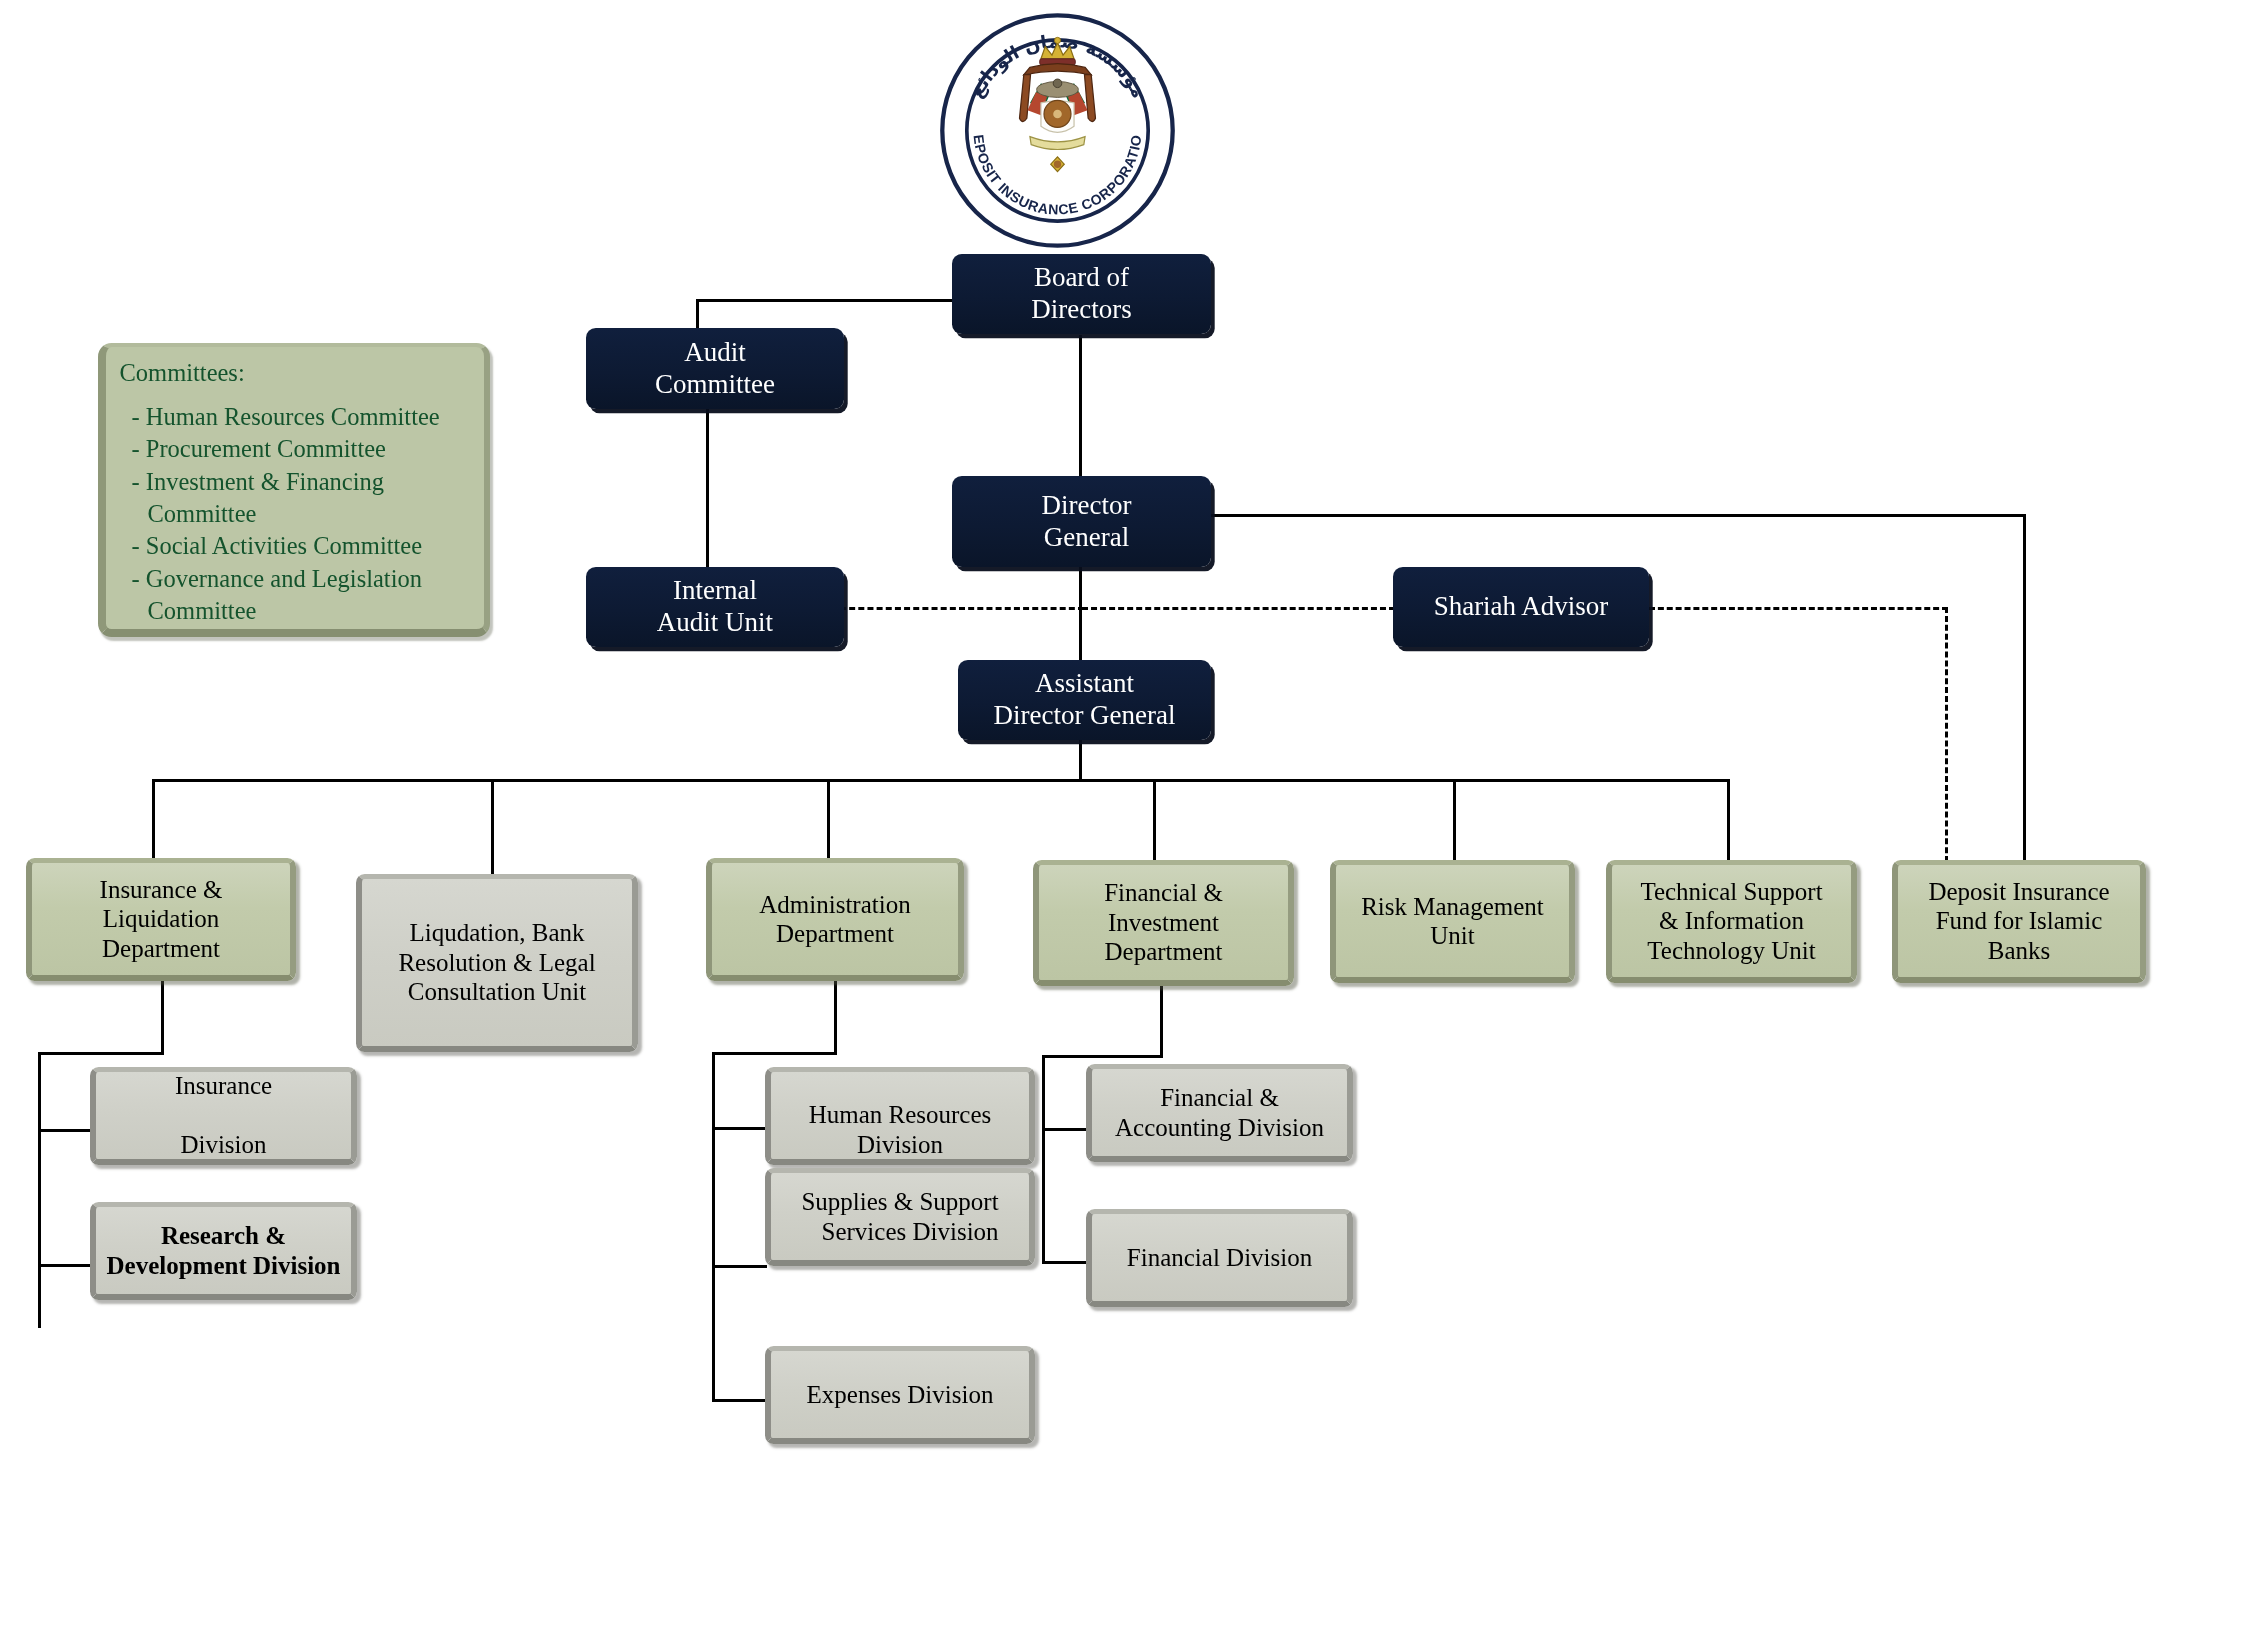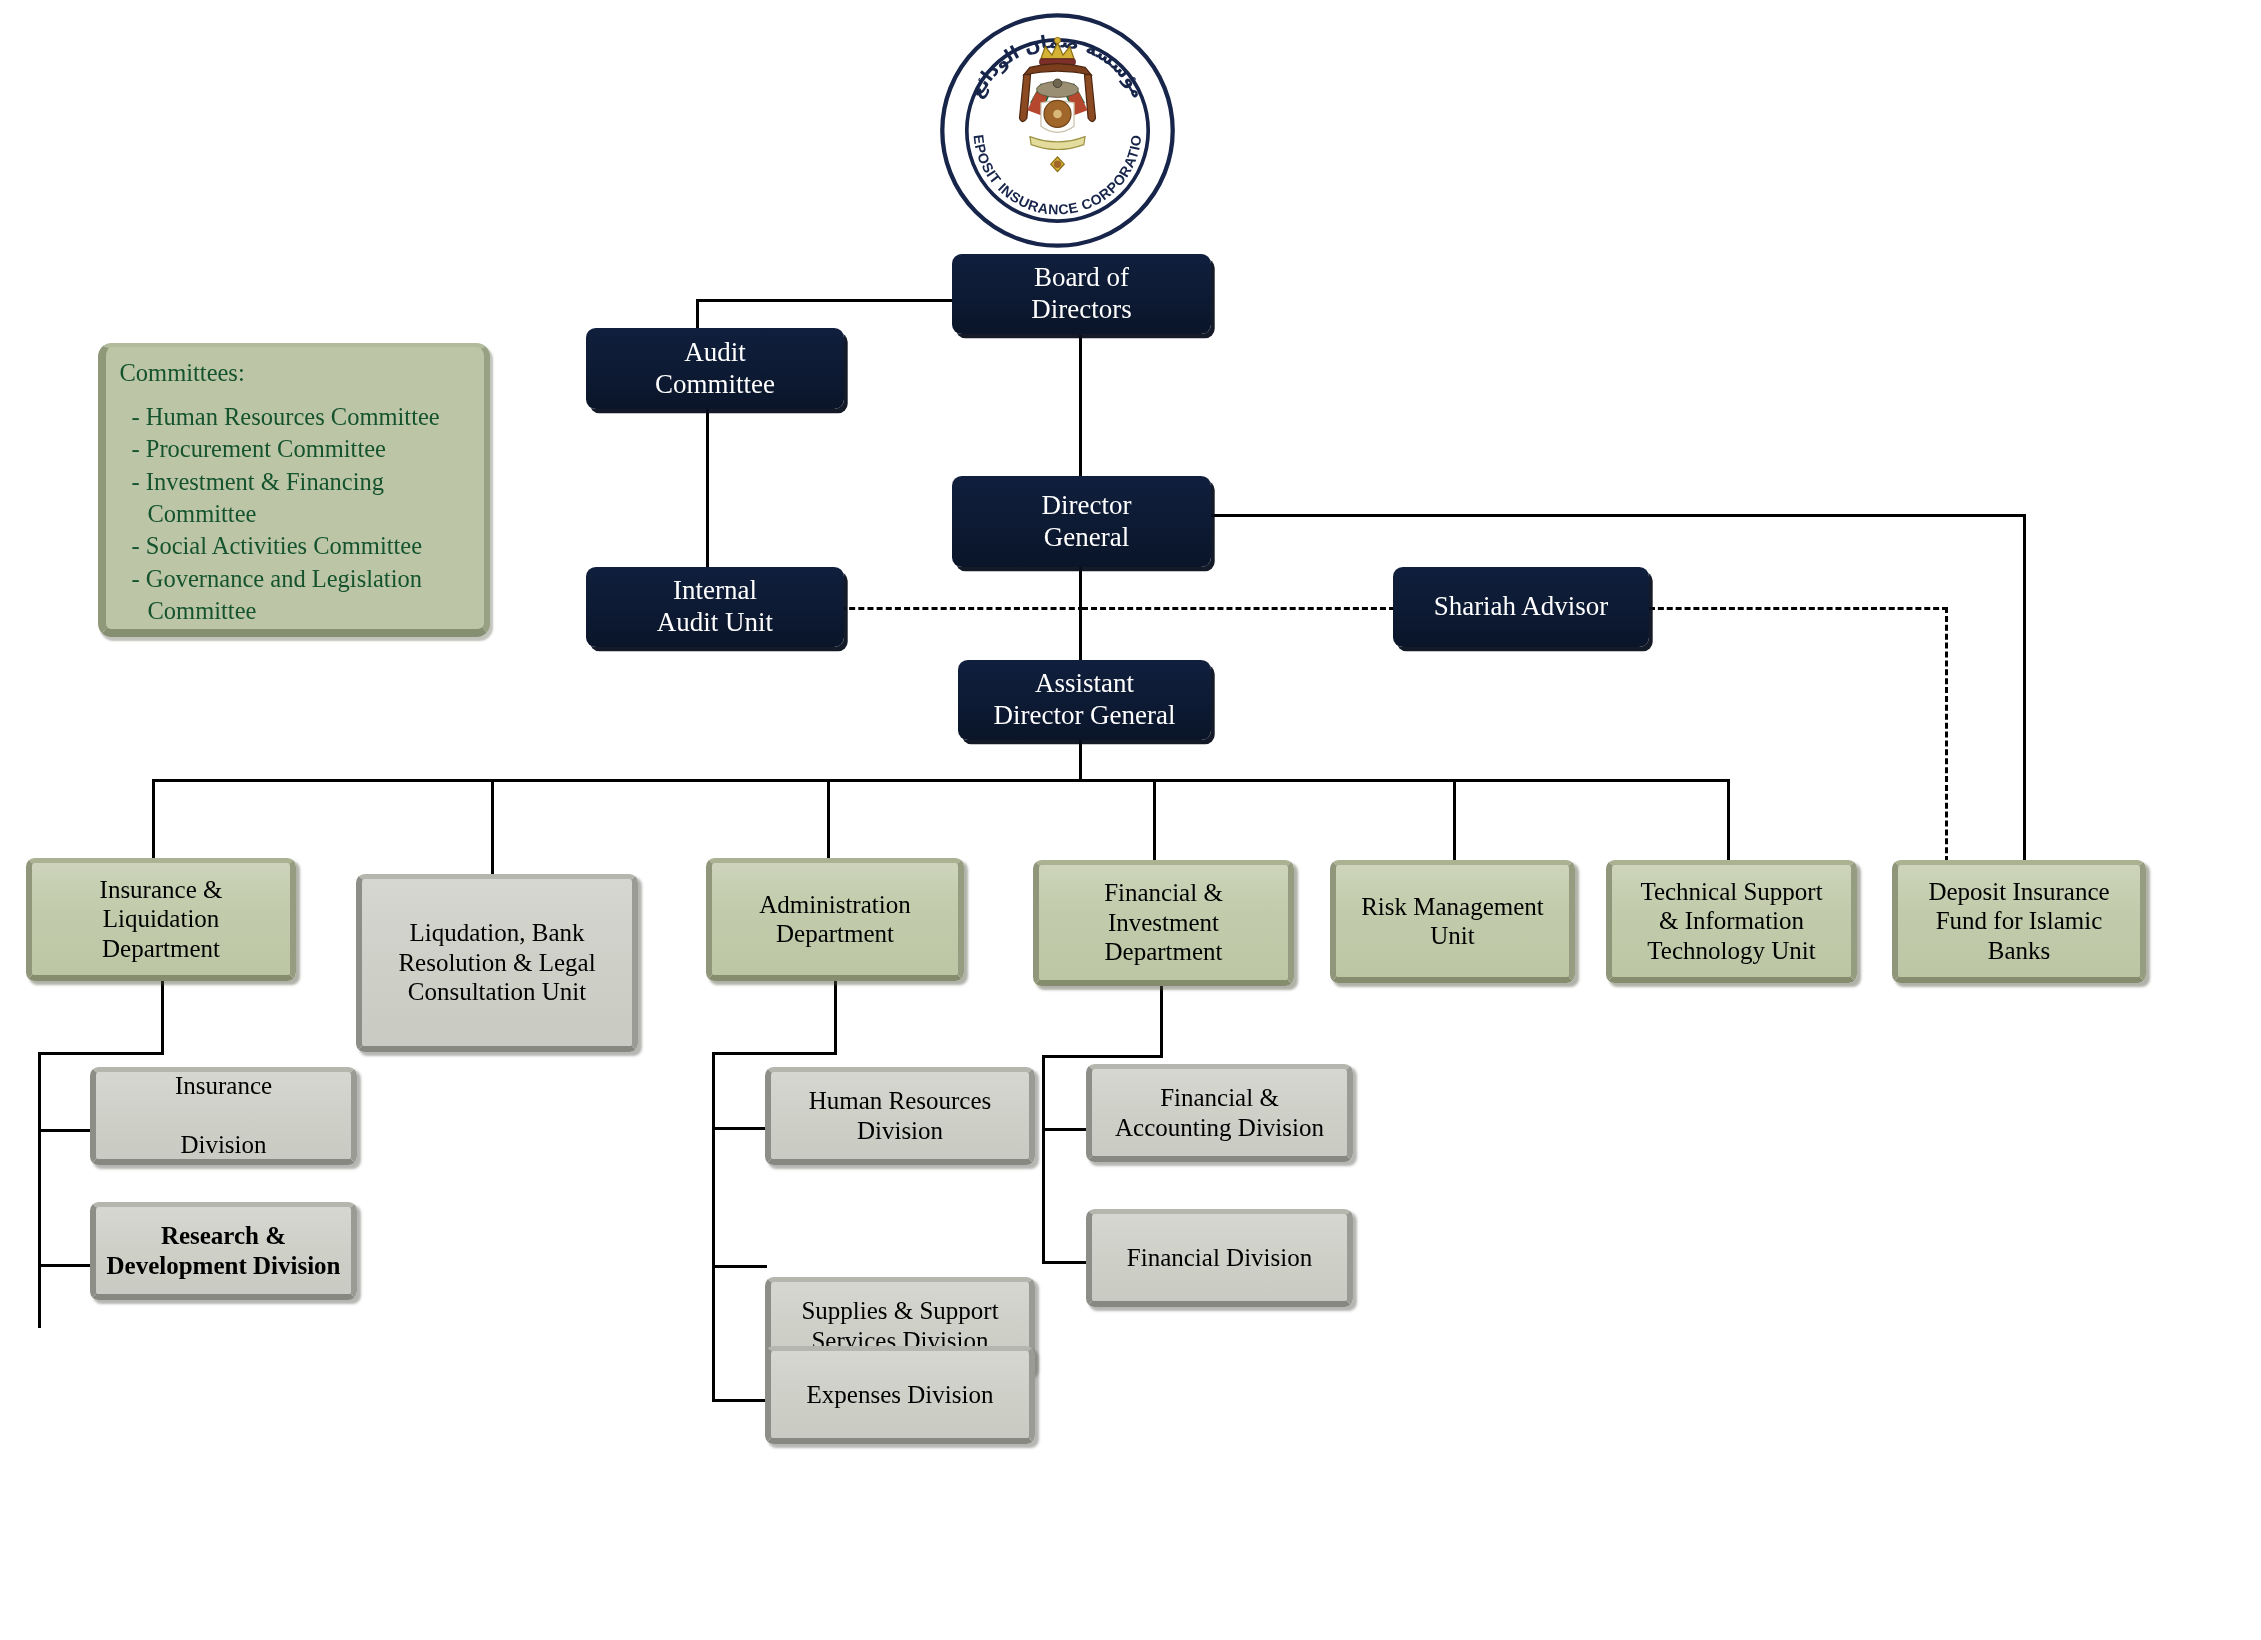--- a/index.html
+++ b/index.html
@@ -296,26 +296,26 @@
     <span class="txt">Insurance
 
 Division</span>
   </div>
 
   <div class="node gray" style="left:90px; top:1202px; width:267px; height:98px;font-weight:bold;">
     <span class="txt">Research &amp;
 Development Division</span>
   </div>
 
-  <div class="node gray" style="left:765px; top:1067px; width:270px; height:98px;">
+  <div class="node gray" style="left:765px; top:1067px; width:270px; height:98px;align-items:flex-end;">
     <span class="txt">Human Resources
 Division</span>
   </div>
 
-  <div class="node gray" style="left:765px; top:1277px; width:270px; height:98px;">
+  <div class="node gray" style="left:765px; top:1168px; width:270px; height:98px;text-align:right;">
     <span class="txt">Supplies &amp; Support
 Services Division</span>
   </div>
 
   <div class="node gray" style="left:765px; top:1346px; width:270px; height:98px;">
     <span class="txt">Expenses Division</span>
   </div>
 
   <div class="node gray" style="left:1086px; top:1064px; width:267px; height:98px;">
     <span class="txt">Financial &amp;

